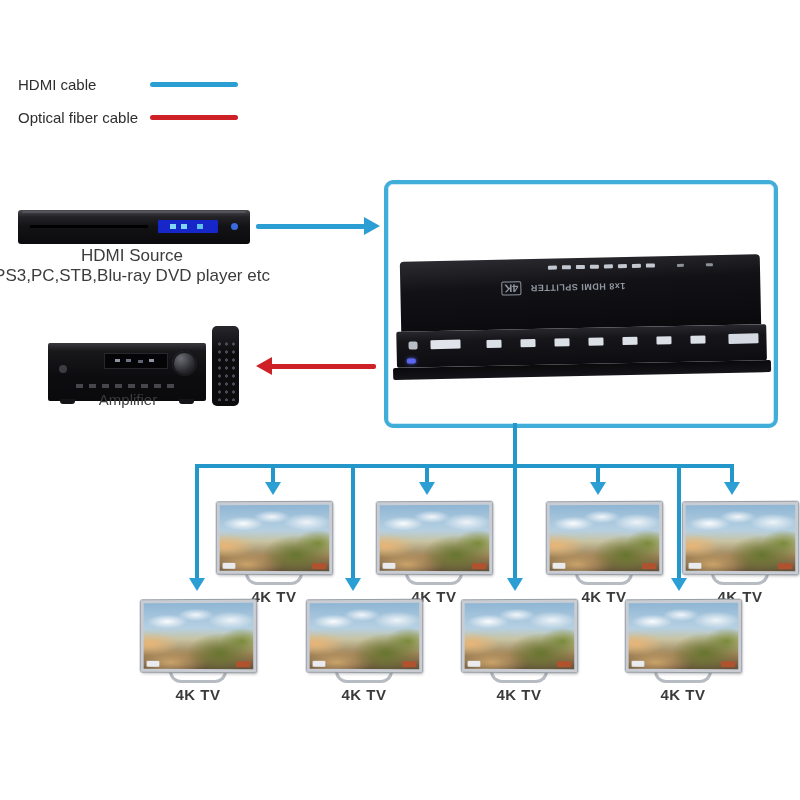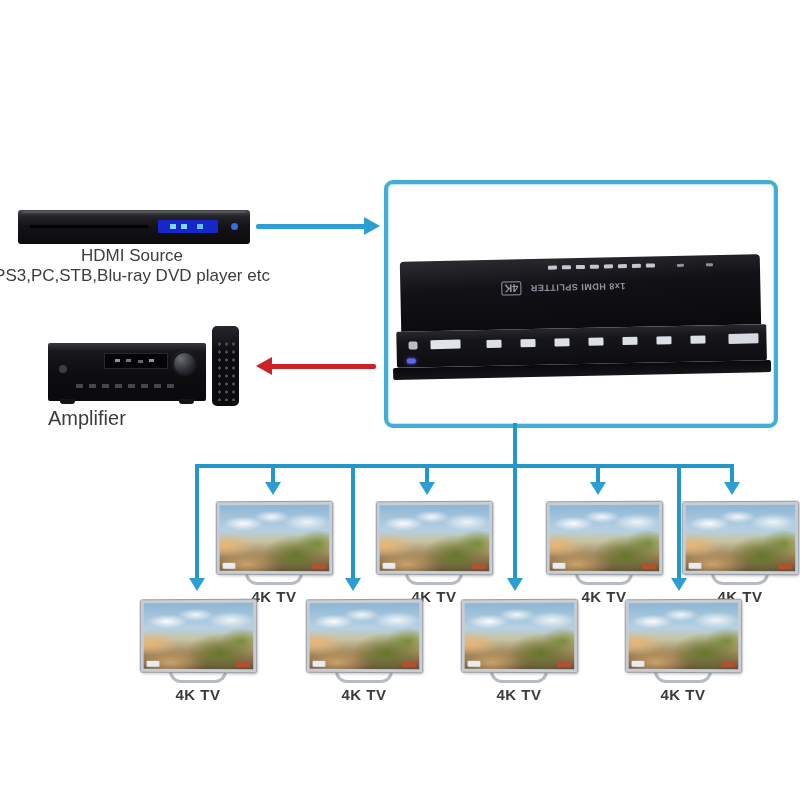--- a/index.html
+++ b/index.html
@@ -60,22 +60,22 @@
   .amp-buttons{position:absolute;left:28px;bottom:13px;display:flex;gap:6px;}
   .amp-buttons span{width:7px;height:4px;background:#46464d;}
   .amp-foot{position:absolute;bottom:-3px;width:15px;height:5px;background:#151518;
     border-radius:0 0 3px 3px;}
   .amp-foot.l{left:12px;} .amp-foot.r{right:12px;}
   .remote{position:absolute;left:212px;top:326px;width:27px;height:80px;border-radius:5px;
     background:linear-gradient(180deg,#26262b,#0c0c0e 35%);}
   .remote-keys{position:absolute;left:4px;right:4px;top:14px;bottom:5px;
     background-image:radial-gradient(#4a4a54 1.2px,transparent 1.7px);
     background-size:7px 8px;}
-  .amp-label{position:absolute;left:48px;top:407px;width:160px;
-    font-size:20px;color:#3c3c3c;}
+  .amp-label{position:absolute;left:48px;top:391px;width:160px;text-align:center;
+    font-size:15px;color:#3c3c3c;}
   
   .splitter-box{position:absolute;left:384px;top:180px;width:386px;height:240px;
     border:4px solid #41aed9;border-radius:9px;box-shadow:0 0 0 1px rgba(130,205,235,.45) inset;}
   .model-badge{position:absolute;left:652px;top:176px;width:126px;height:30px;z-index:5;
     background:#2ea6df;border-radius:7px;color:#fff;font-size:14px;text-align:center;
     line-height:30px;}
   
   .splitter{position:absolute;left:396px;top:258px;width:370px;height:120px;
     transform:rotate(-1.2deg);}
   .sp-top{position:absolute;left:5px;top:0;width:360px;height:70px;border-radius:4px 4px 0 0;
@@ -128,20 +128,30 @@
     border-radius:1px;}
   .tv-stand{width:52px;height:10px;margin:-2px auto 0;border:3px solid #b7bcc3;border-top:none;
     border-radius:0 0 12px 12px;}
   .tv-label{margin-top:3px;font-size:15px;font-weight:bold;color:#3a3a3a;letter-spacing:.5px;}
 </style>
 </head>
 <body>
 
 <div id="canvas">
 
+  <div class="legend">
+    <div class="legend-row">
+      <span class="legend-label">HDMI cable</span>
+      <span class="legend-line blue"></span>
+    </div>
+    <div class="legend-row">
+      <span class="legend-label">Optical fiber cable</span>
+      <span class="legend-line red"></span>
+    </div>
+  </div>
 
   <div class="dvd">
     <div class="dvd-body"></div>
     <div class="dvd-slot"></div>
     <div class="dvd-display"></div>
     <div class="dvd-power"></div>
   </div>
   <div class="source-text">
     <div class="source-title">HDMI Source</div>
     <div class="source-sub">PS3,PC,STB,Blu-ray DVD player etc</div>

